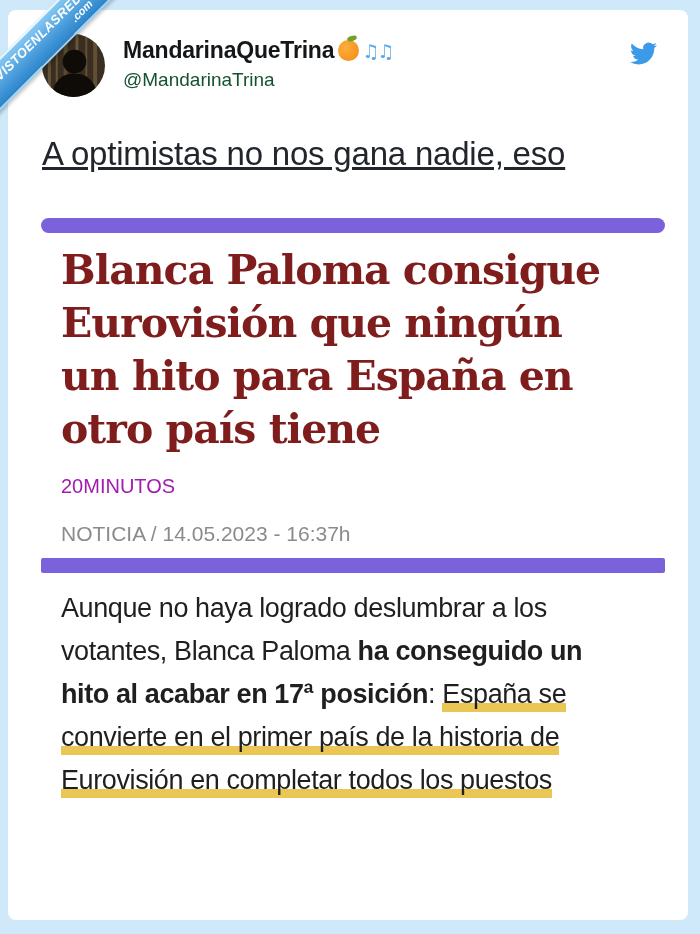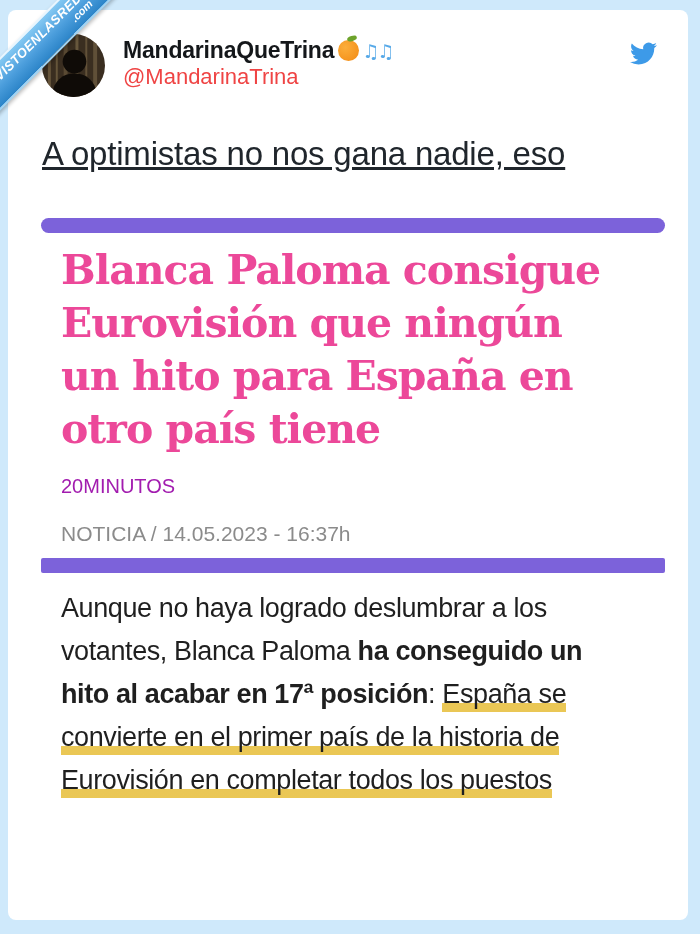--- a/index.html
+++ b/index.html
@@ -30,32 +30,32 @@
   .avatar{width:63px;height:63px;border-radius:50%;overflow:hidden;flex:0 0 auto;}
   .avatar svg{display:block;}
   .who{margin-left:18px;padding-top:3px;}
   .name-row{display:flex;align-items:center;}
   .name{font-size:23px;font-weight:bold;color:#14171a;letter-spacing:-.2px;}
   .tangerine{width:21px;height:21px;border-radius:50%;margin-left:4px;position:relative;
     background:radial-gradient(circle at 35% 35%, #fcae3a, #f28a14);}
   .tangerine::after{content:"";position:absolute;left:9px;top:-4px;width:10px;height:5px;
     border-radius:60% 60% 60% 60%;background:#6da32b;transform:rotate(-18deg);}
   .notes{font-family:"DejaVu Sans", sans-serif;color:#57a9e8;font-size:19px;margin-left:3px;letter-spacing:-2px;}
-  .handle{font-size:22px;color:#ef4444;}
+  .handle{font-size:19px;color:#14532d;margin-top:5px;}
   .bird{position:absolute;right:2px;top:6px;width:33px;height:27px;}
   
   .tweet-text{margin:27px 0 0 8px;font-size:33px;line-height:60px;color:#20262c;letter-spacing:-.2px;text-decoration:underline;}
   .hand{display:inline-block;width:30px;height:30px;vertical-align:-5px;margin-left:2px;}
   
   .article{margin:34px 0 0 7px;width:624px;}
   .pbar{height:15px;background:#7c62da;border-radius:8px;}
   .pdiv{height:15px;background:#7c62da;border-radius:2px;margin-top:12px;}
   .art-pad{padding:0 20px;}
   .headline{margin-top:11px;font-family:"DejaVu Serif", serif;font-weight:bold;
-    font-size:41px;line-height:53px;color:#ec4899;letter-spacing:-1px;}
+    font-size:41px;line-height:53px;color:#7f1d1d;letter-spacing:-1px;}
   .source{margin-top:19px;font-size:20px;color:#a21caf;}
   .meta{margin-top:24px;font-size:21px;color:#8b8b8b;}
   .body-text{margin-top:14px;font-family:Liberation Sans, sans-serif;font-size:27px;
     line-height:43px;color:#1f1f1f;letter-spacing:-.4px;}
   .b{font-weight:bold;}
   .hl{background-image:linear-gradient(rgba(233,196,76,.95),rgba(233,196,76,.95));
       background-size:100% 9px;background-position:0 bottom;background-repeat:no-repeat;
       padding-bottom:3px;}
 </style>
 </head>

